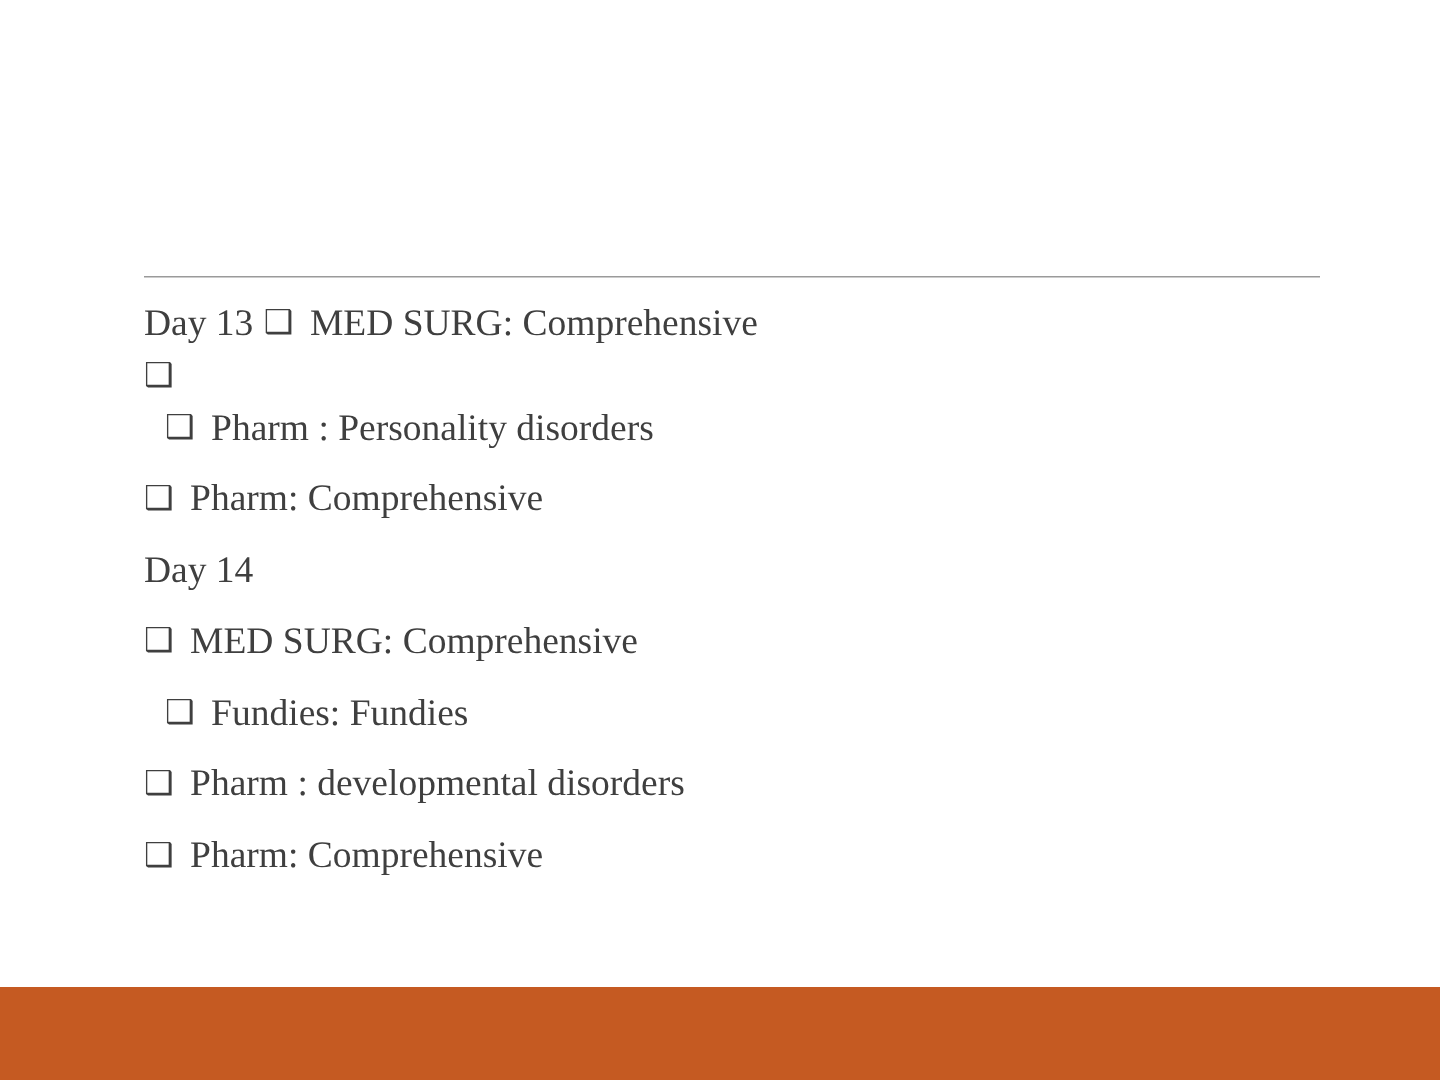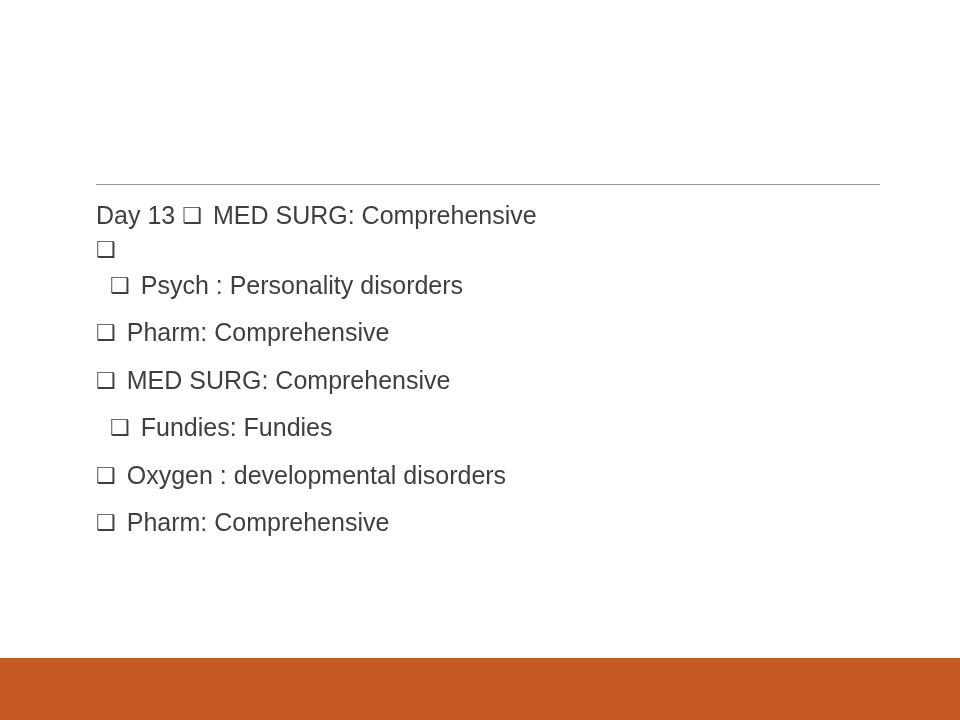--- a/index.html
+++ b/index.html
@@ -45,21 +45,21 @@
   .bullet-box {
     display: inline-block;
     font-size: 22px;
     color: #3f3f3f;
     line-height: 1;
     position: relative;
     top: -1px;
   }
   .indent-0 { padding-left: 0px; }
   .indent-2 { padding-left: 14px; }
-  .txt { display: inline-block; }
+  .txt { display: inline-block; font-family: Liberation Serif, serif; }
   .gap-s { display: inline-block; width: 7px; }
   .gap-m { display: inline-block; width: 11px; }
   .bottom-bar {
     position: absolute;
     left: 0;
     bottom: 0;
     width: 960px;
     height: 62px;
     background: #c55a22;
   }
@@ -75,38 +75,41 @@
 
     <div class="line indent-0">
       <span class="txt">Day 13</span><span class="gap-s"></span><span class="bullet-box">❑</span><span class="gap-m"></span><span class="txt">MED SURG: Comprehensive</span>
     </div>
 
     <div class="line indent-0">
       <span class="bullet-box">❑</span><span class="gap-m"></span>
     </div>
 
     <div class="line indent-2">
-      <span class="bullet-box">❑</span><span class="gap-m"></span><span class="txt">Psych : Personality disorders</span>
+      <span class="bullet-box">❑</span><span class="gap-m"></span><span class="txt">Pharm : Personality disorders</span>
     </div>
 
     <div class="line indent-0">
       <span class="bullet-box">❑</span><span class="gap-m"></span><span class="txt">Pharm: Comprehensive</span>
     </div>
 
+    <div class="line indent-0">
+      <span class="txt">Day 14</span>
+    </div>
 
     <div class="line indent-0">
       <span class="bullet-box">❑</span><span class="gap-m"></span><span class="txt">MED SURG: Comprehensive</span>
     </div>
 
     <div class="line indent-2">
       <span class="bullet-box">❑</span><span class="gap-m"></span><span class="txt">Fundies: Fundies</span>
     </div>
 
     <div class="line indent-0">
-      <span class="bullet-box">❑</span><span class="gap-m"></span><span class="txt">Oxygen : developmental disorders</span>
+      <span class="bullet-box">❑</span><span class="gap-m"></span><span class="txt">Pharm : developmental disorders</span>
     </div>
 
     <div class="line indent-0">
       <span class="bullet-box">❑</span><span class="gap-m"></span><span class="txt">Pharm: Comprehensive</span>
     </div>
 
   </div>
 
   <div class="bottom-bar"></div>
 

